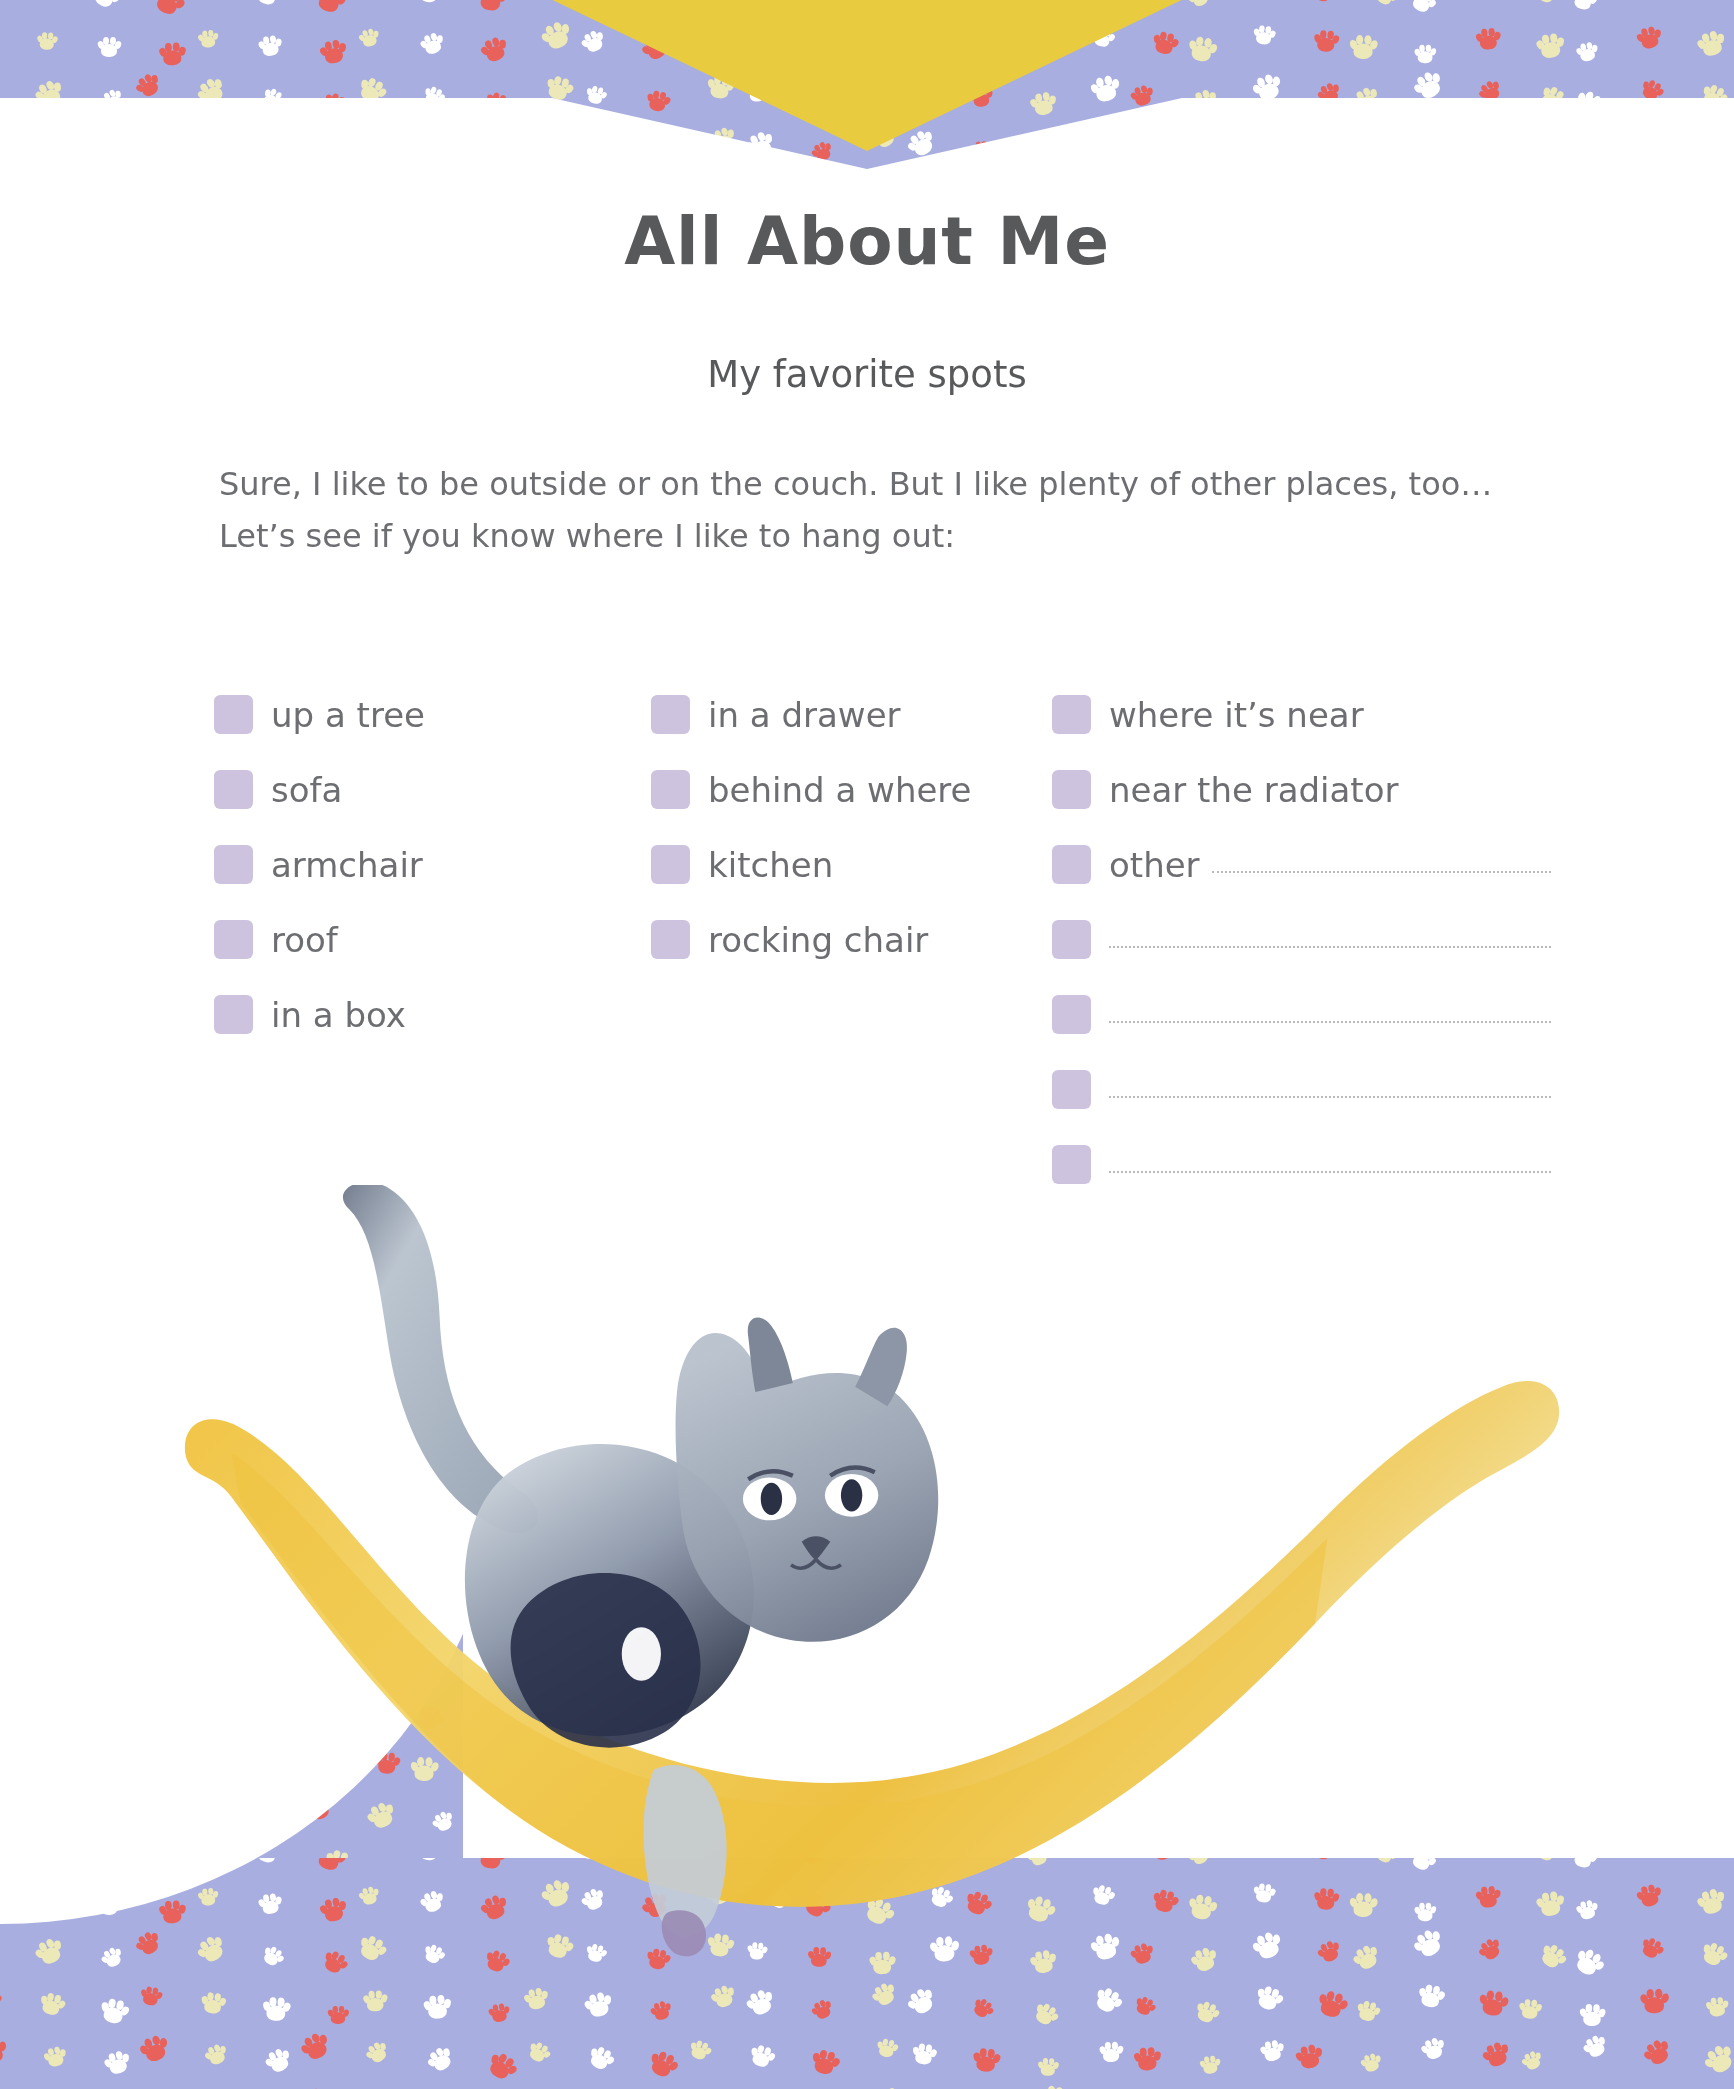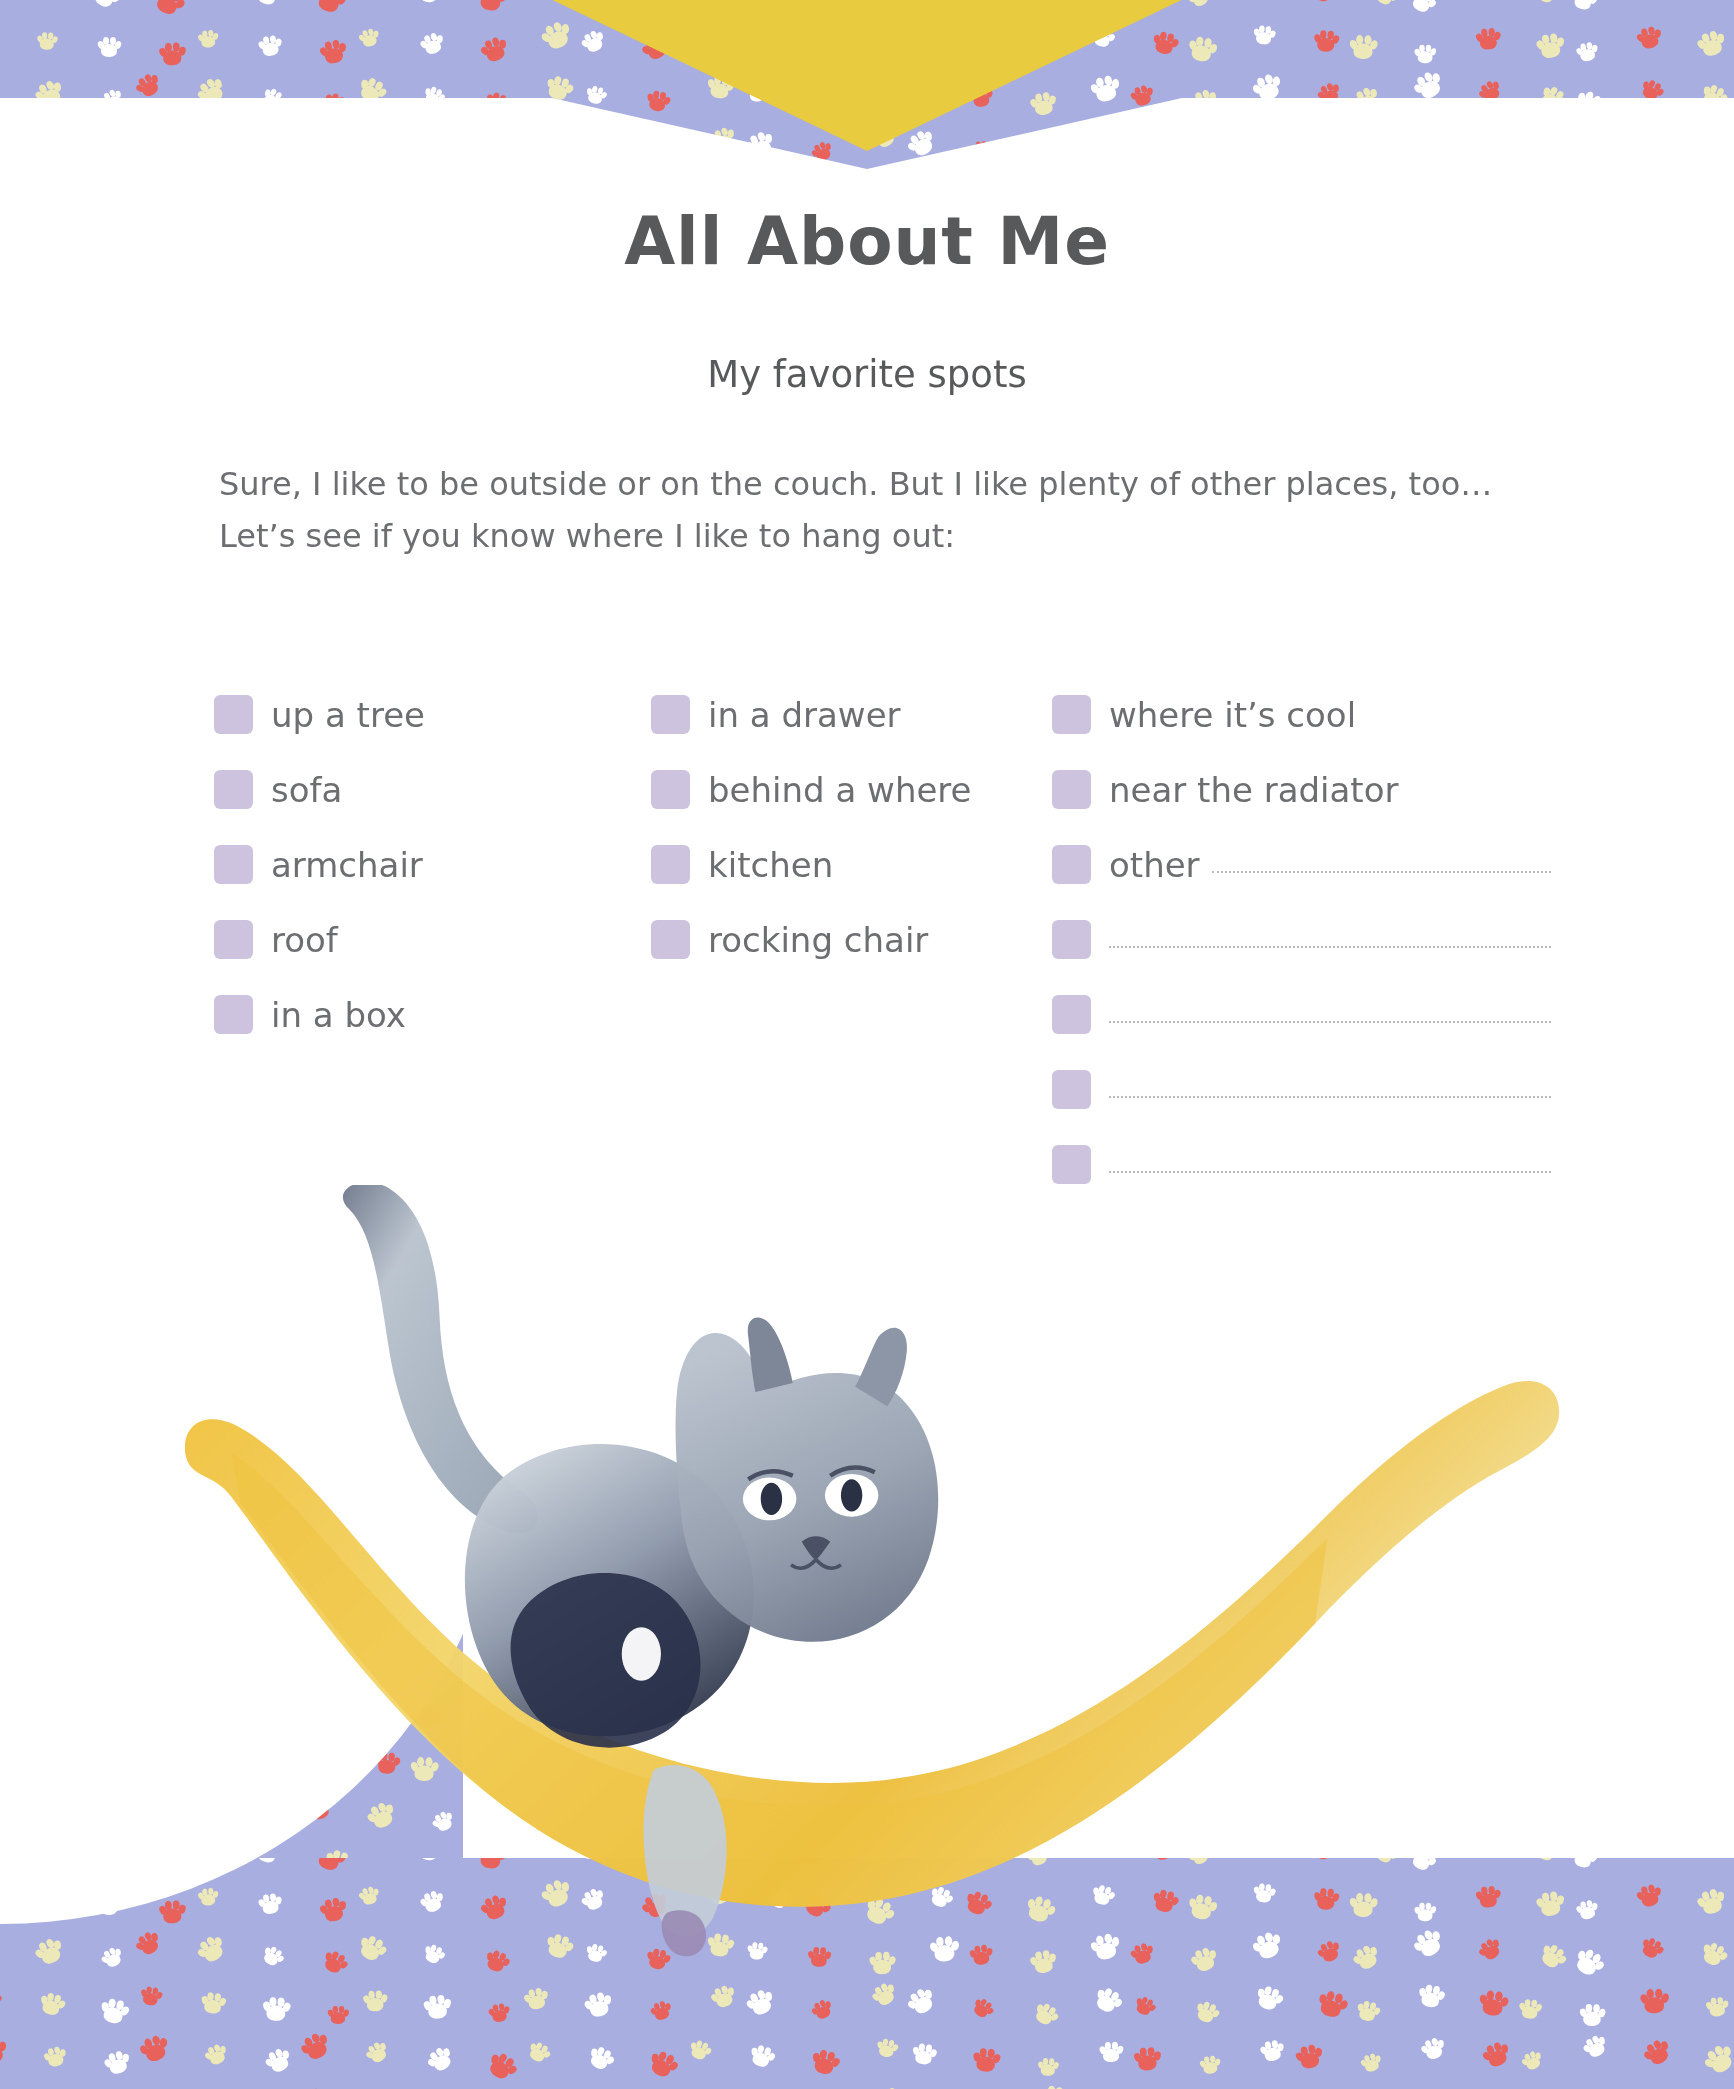--- a/index.html
+++ b/index.html
@@ -2429,21 +2429,21 @@
     </div>
     <div class="check-row">
       <div class="checkbox"></div>
       <div class="check-label">rocking chair</div>
     </div>
   </div>
 
   <div class="col col-3">
     <div class="check-row">
       <div class="checkbox"></div>
-      <div class="check-label">where it’s cool</div>
+      <div class="check-label">where it’s near</div>
     </div>
     <div class="check-row">
       <div class="checkbox"></div>
       <div class="check-label">near the radiator</div>
     </div>
     <div class="check-row">
       <div class="checkbox"></div>
       <div class="check-label">other</div>
       <div class="dotline"></div>
     </div>

